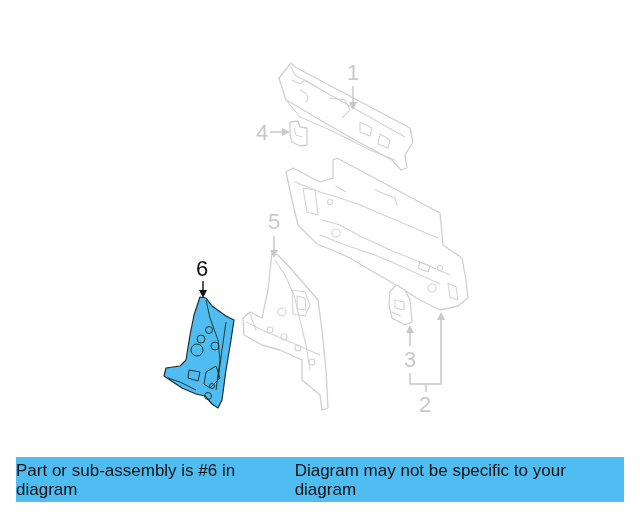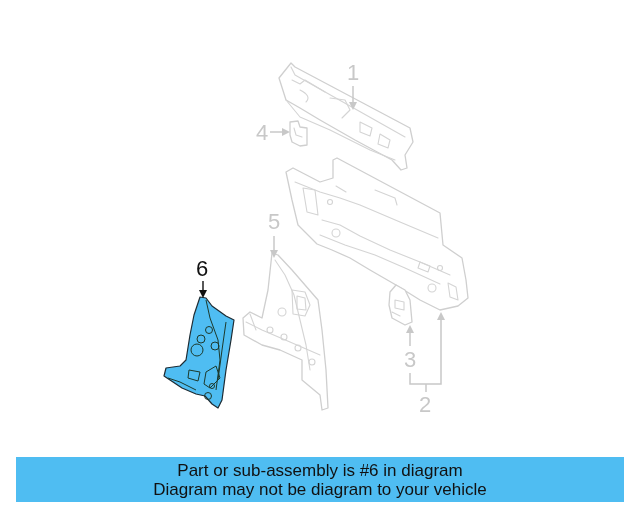--- a/index.html
+++ b/index.html
@@ -6,21 +6,21 @@
   body { width: 640px; height: 512px; position: relative; overflow: hidden; font-family: "Liberation Sans", sans-serif; }
   #diagram { position: absolute; left: 0; top: 0; width: 640px; height: 450px; }
   .callout { font-family: "Liberation Sans", sans-serif; font-size: 22px; fill: #c8c8c8; }
   .callout-hl { font-family: "Liberation Sans", sans-serif; font-size: 22px; fill: #111111; }
   .part { fill: #ffffff; stroke: #cfcfcf; stroke-width: 1.3; stroke-linejoin: round; }
   .part-detail { fill: none; stroke: #d4d4d4; stroke-width: 1.1; stroke-linejoin: round; stroke-linecap: round; }
   .hl { fill: #4fbdf2; stroke: #1d2b33; stroke-width: 1.2; stroke-linejoin: round; }
   .hl-detail { fill: none; stroke: #1d3a2c; stroke-width: 1; stroke-linejoin: round; }
   .leader { stroke: #c8c8c8; stroke-width: 1.5; fill: none; }
   .leader-hl { stroke: #111; stroke-width: 1.4; fill: none; }
-  #banner { position: absolute; left: 16px; top: 457px; width: 608px; height: 45px; background: #4fbdf2; display: flex; flex-direction: column; align-items: center; justify-content: center; }
+  #banner { position: absolute; left: 16px; top: 457px; width: 608px; height: 45px; background: #4fbdf2; display: flex; flex-direction: row; align-items: center; justify-content: center; }
   #banner span { display: block; font-size: 17px; line-height: 19px; color: #111111; font-family: "Liberation Sans", sans-serif; }
 </style>
 </head>
 <body>
 
 <svg id="diagram" viewBox="0 0 640 450" xmlns="http://www.w3.org/2000/svg">
 
   <g>
     <path class="part" d="M279,78 L291,63 L295,67 L410,128 L413,142 L405,155 L407,168 L401,170 L392,160 L355,140 L320,120 L300,108 L286,100 Z"></path>
     <path class="part-detail" d="M291,67 L295,75 L405,137"></path>
@@ -121,14 +121,14 @@
   <g>
     <text class="callout" x="419" y="412">2</text>
     <path class="leader" d="M410,373 L410,384 L441,384 L441,315"></path>
     <path d="M437,320 L441,312 L445,320 Z" fill="#c8c8c8"></path>
     <path class="leader" d="M426,384 L426,392"></path>
   </g>
 </svg>
 
 <div id="banner">
   <span>Part or sub-assembly is #6 in diagram</span>
-  <span>Diagram may not be diagram to your vehicle</span>
+  <span>Diagram may not be specific to your diagram</span>
 </div>
 
 </body></html>

